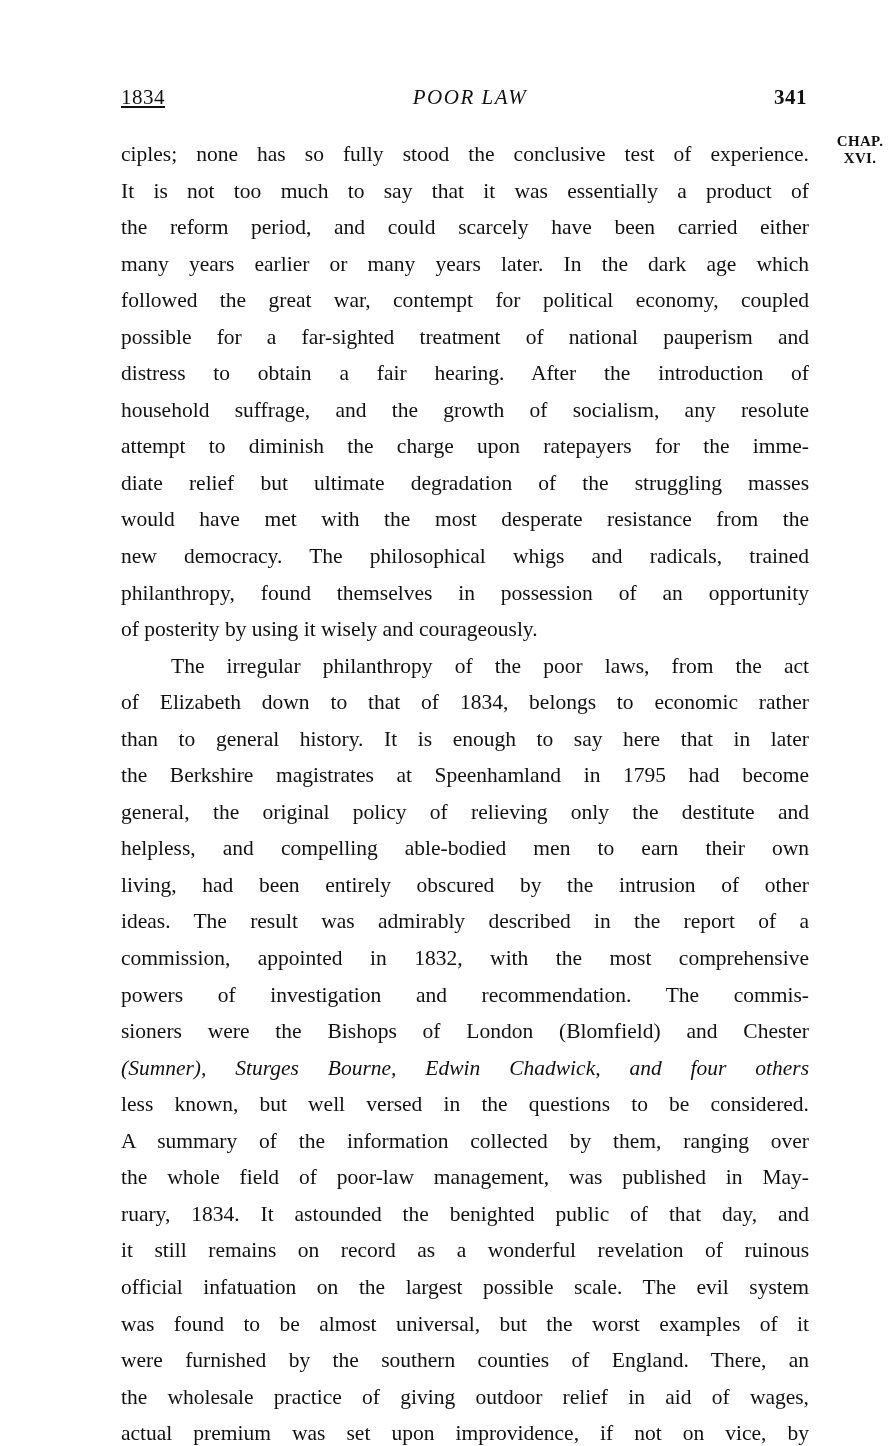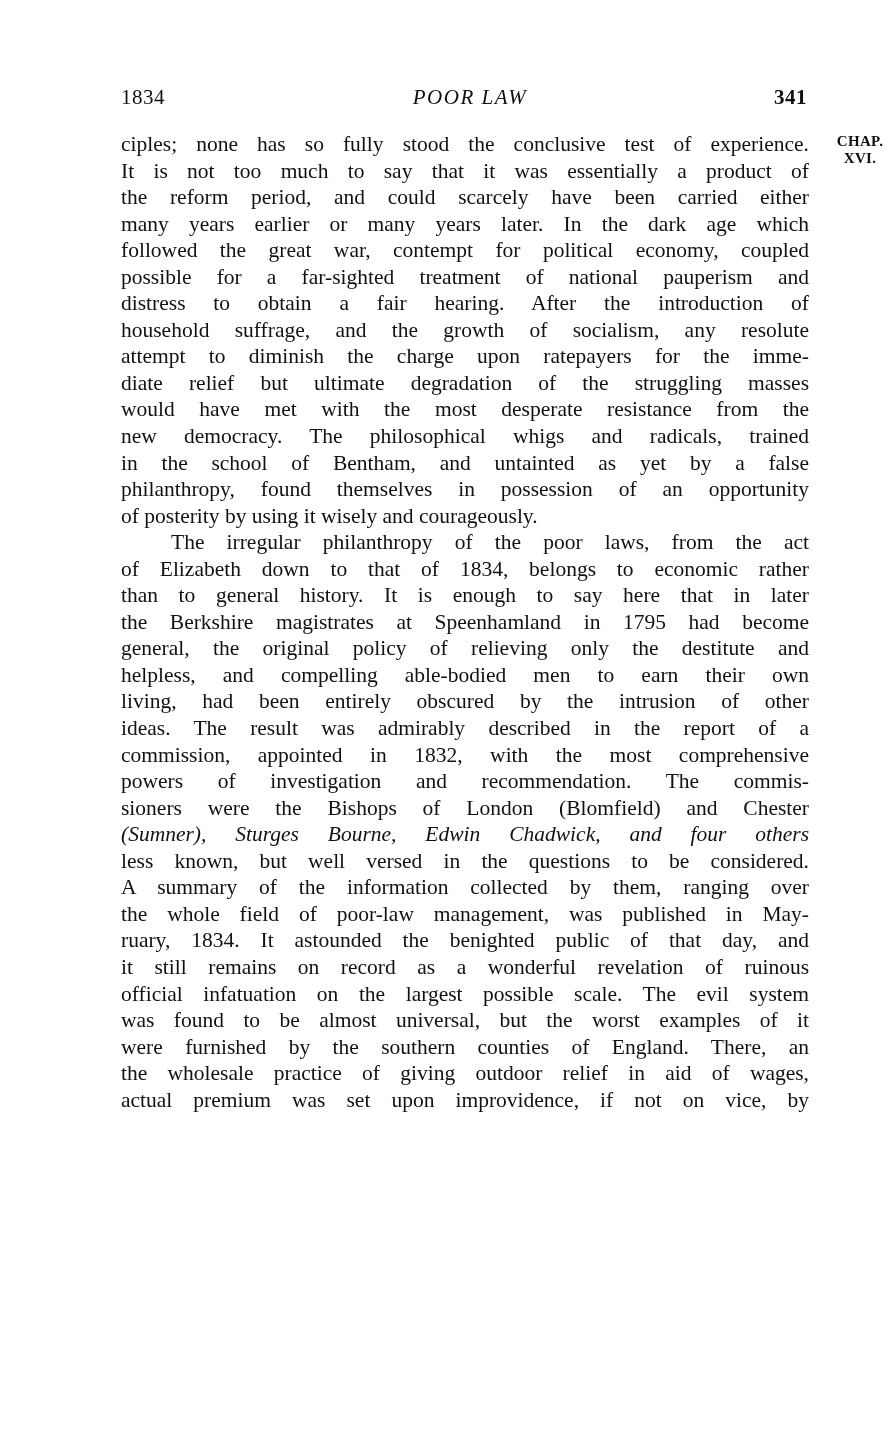--- a/index.html
+++ b/index.html
@@ -22,20 +22,21 @@
       width: 686px;
       height: 26px;
       font-size: 21px;
       line-height: 26px;
     }
     .rh-year {
       position: absolute;
       left: 0;
       top: 0;
       letter-spacing: 0.5px;
+      text-decoration: underline;
     }
     .rh-title {
       position: absolute;
       left: 12px;
       right: 0;
       top: 0;
       text-align: center;
       font-style: italic;
       letter-spacing: 1.5px;
     }
@@ -64,20 +65,21 @@
       width: 688px;
       font-size: 21.5px;
     }
     .line {
       height: 26.55px;
       line-height: 26.55px;
       white-space: nowrap;
       text-align: justify;
       text-align-last: justify;
       overflow: visible;
+      margin-top: 10px;
     }
     .line.last {
       text-align-last: left;
     }
     .line.indent {
       padding-left: 50px;
     }
     .italic {
       font-style: italic;
     }
@@ -104,21 +106,20 @@
     <div class="line">the reform period, and could scarcely have been carried either</div>
     <div class="line">many years earlier or many years later. In the dark age which</div>
     <div class="line">followed the great war, contempt for political economy, coupled</div>
     <div class="line">possible for a far-sighted treatment of national pauperism and</div>
     <div class="line">distress to obtain a fair hearing. After the introduction of</div>
     <div class="line">household suffrage, and the growth of socialism, any resolute</div>
     <div class="line">attempt to diminish the charge upon ratepayers for the imme-</div>
     <div class="line">diate relief but ultimate degradation of the struggling masses</div>
     <div class="line">would have met with the most desperate resistance from the</div>
     <div class="line">new democracy. The philosophical whigs and radicals, trained</div>
-    <div class="line">in the school of Bentham, and untainted as yet by a false</div>
     <div class="line">philanthropy, found themselves in possession of an opportunity</div>
     <div class="line last">of posterity by using it wisely and courageously.</div>
   </div>
 
   <div>
     <div class="line indent">The irregular philanthropy of the poor laws, from the act</div>
     <div class="line">of Elizabeth down to that of 1834, belongs to economic rather</div>
     <div class="line">than to general history. It is enough to say here that in later</div>
     <div class="line">the Berkshire magistrates at Speenhamland in 1795 had become</div>
     <div class="line">general, the original policy of relieving only the destitute and</div>

